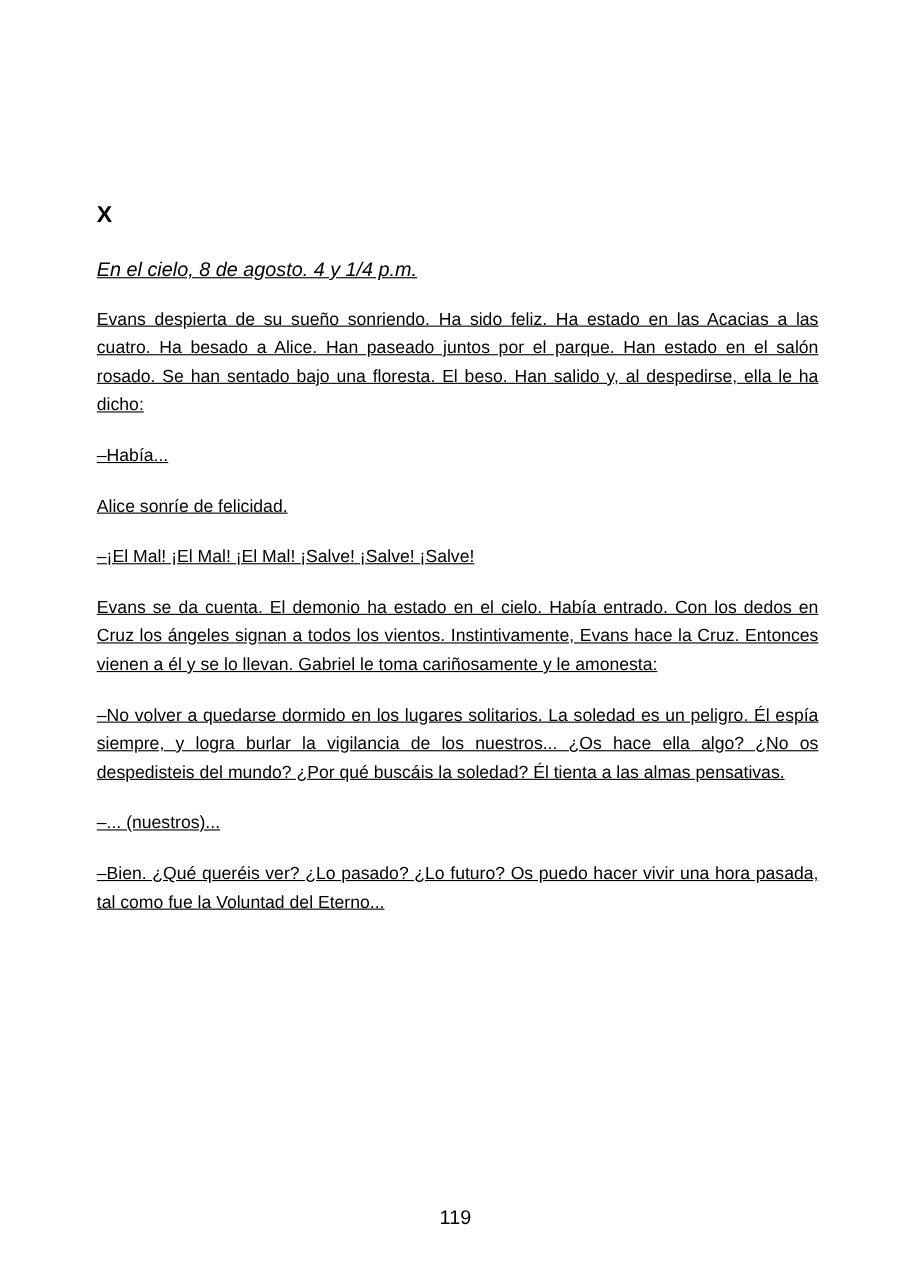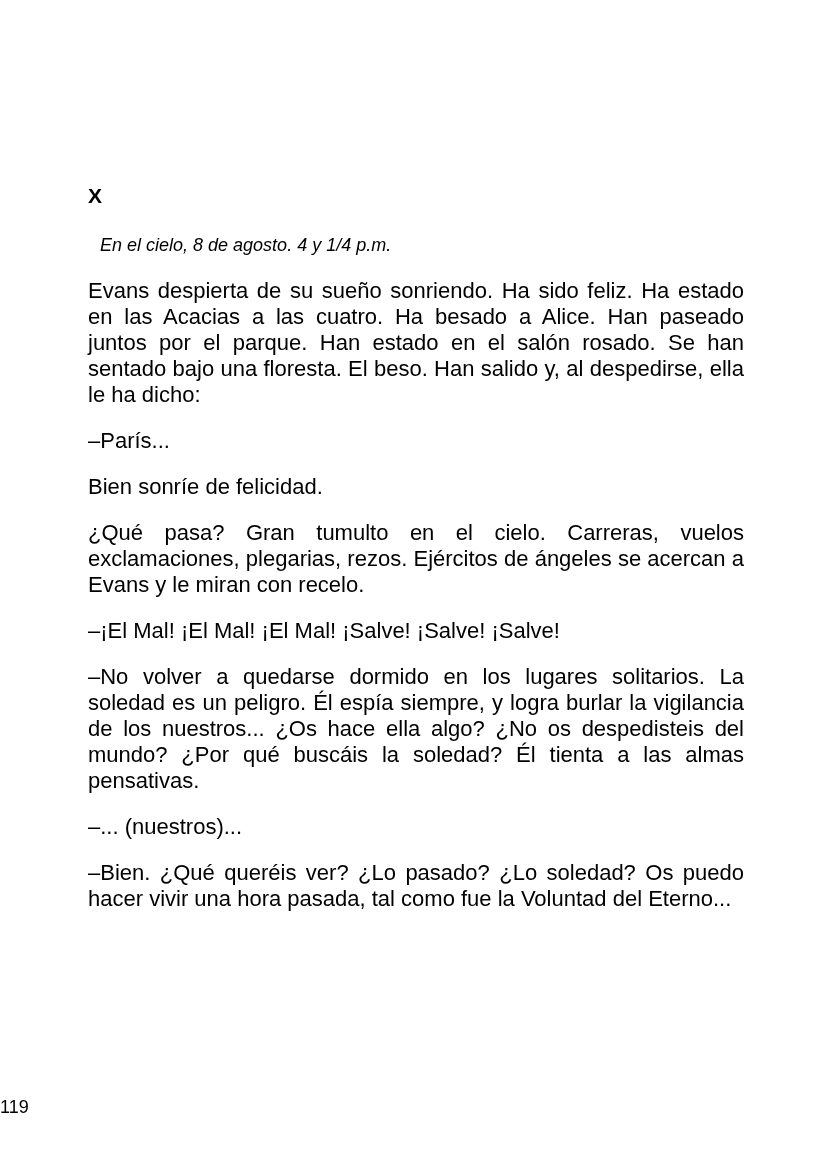--- a/index.html
+++ b/index.html
@@ -25,48 +25,50 @@
   .chapter-heading {
     font-size: 21px;
     font-weight: bold;
     line-height: 24px;
     margin: 0 0 24px 0;
   }
   .dateline {
     font-size: 18px;
     font-style: italic;
     line-height: 26px;
-    margin: 0 0 20px 12px;
+    margin: 0 0 20px 0;
+    text-decoration: underline;
   }
   p.body-para {
-    font-size: 22px;
+    font-size: 16px;
     line-height: 26px;
     text-align: justify;
     margin: 20px 0;
+    text-decoration: underline;
   }
   .page-number {
     position: absolute;
     top: 1094px;
     left: 0;
     right: 0;
-    text-align: left;
+    text-align: center;
     font-size: 18px;
     line-height: 26px;
   }
 </style>
 </head>
 <body>
 
 <div class="page">
   <div class="content">
     <h1 class="chapter-heading">X</h1>
     <p class="dateline">En el cielo, 8 de agosto. 4 y 1/4 p.m.</p>
     <p class="body-para">Evans despierta de su sueño sonriendo. Ha sido feliz. Ha estado en las Acacias a las cuatro. Ha besado a Alice. Han paseado juntos por el parque. Han estado en el salón rosado. Se han sentado bajo una floresta. El beso. Han salido y, al despedirse, ella le ha dicho:</p>
-    <p class="body-para">–París...</p>
-    <p class="body-para">Bien sonríe de felicidad.</p>
-    <p class="body-para">¿Qué pasa? Gran tumulto en el cielo. Carreras, vuelos exclamaciones, plegarias, rezos. Ejércitos de ángeles se acercan a Evans y le miran con recelo.</p>
+    <p class="body-para">–Había...</p>
+    <p class="body-para">Alice sonríe de felicidad.</p>
     <p class="body-para">–¡El Mal! ¡El Mal! ¡El Mal! ¡Salve! ¡Salve! ¡Salve!</p>
+    <p class="body-para">Evans se da cuenta. El demonio ha estado en el cielo. Había entrado. Con los dedos en Cruz los ángeles signan a todos los vientos. Instintivamente, Evans hace la Cruz. Entonces vienen a él y se lo llevan. Gabriel le toma cariñosamente y le amonesta:</p>
     <p class="body-para">–No volver a quedarse dormido en los lugares solitarios. La soledad es un peligro. Él espía siempre, y logra burlar la vigilancia de los nuestros... ¿Os hace ella algo? ¿No os despedisteis del mundo? ¿Por qué buscáis la soledad? Él tienta a las almas pensativas.</p>
     <p class="body-para">–... (nuestros)...</p>
-    <p class="body-para">–Bien. ¿Qué queréis ver? ¿Lo pasado? ¿Lo soledad? Os puedo hacer vivir una hora pasada, tal como fue la Voluntad del Eterno...</p>
+    <p class="body-para">–Bien. ¿Qué queréis ver? ¿Lo pasado? ¿Lo futuro? Os puedo hacer vivir una hora pasada, tal como fue la Voluntad del Eterno...</p>
   </div>
   <div class="page-number">119</div>
 </div>
 
 </body></html>

